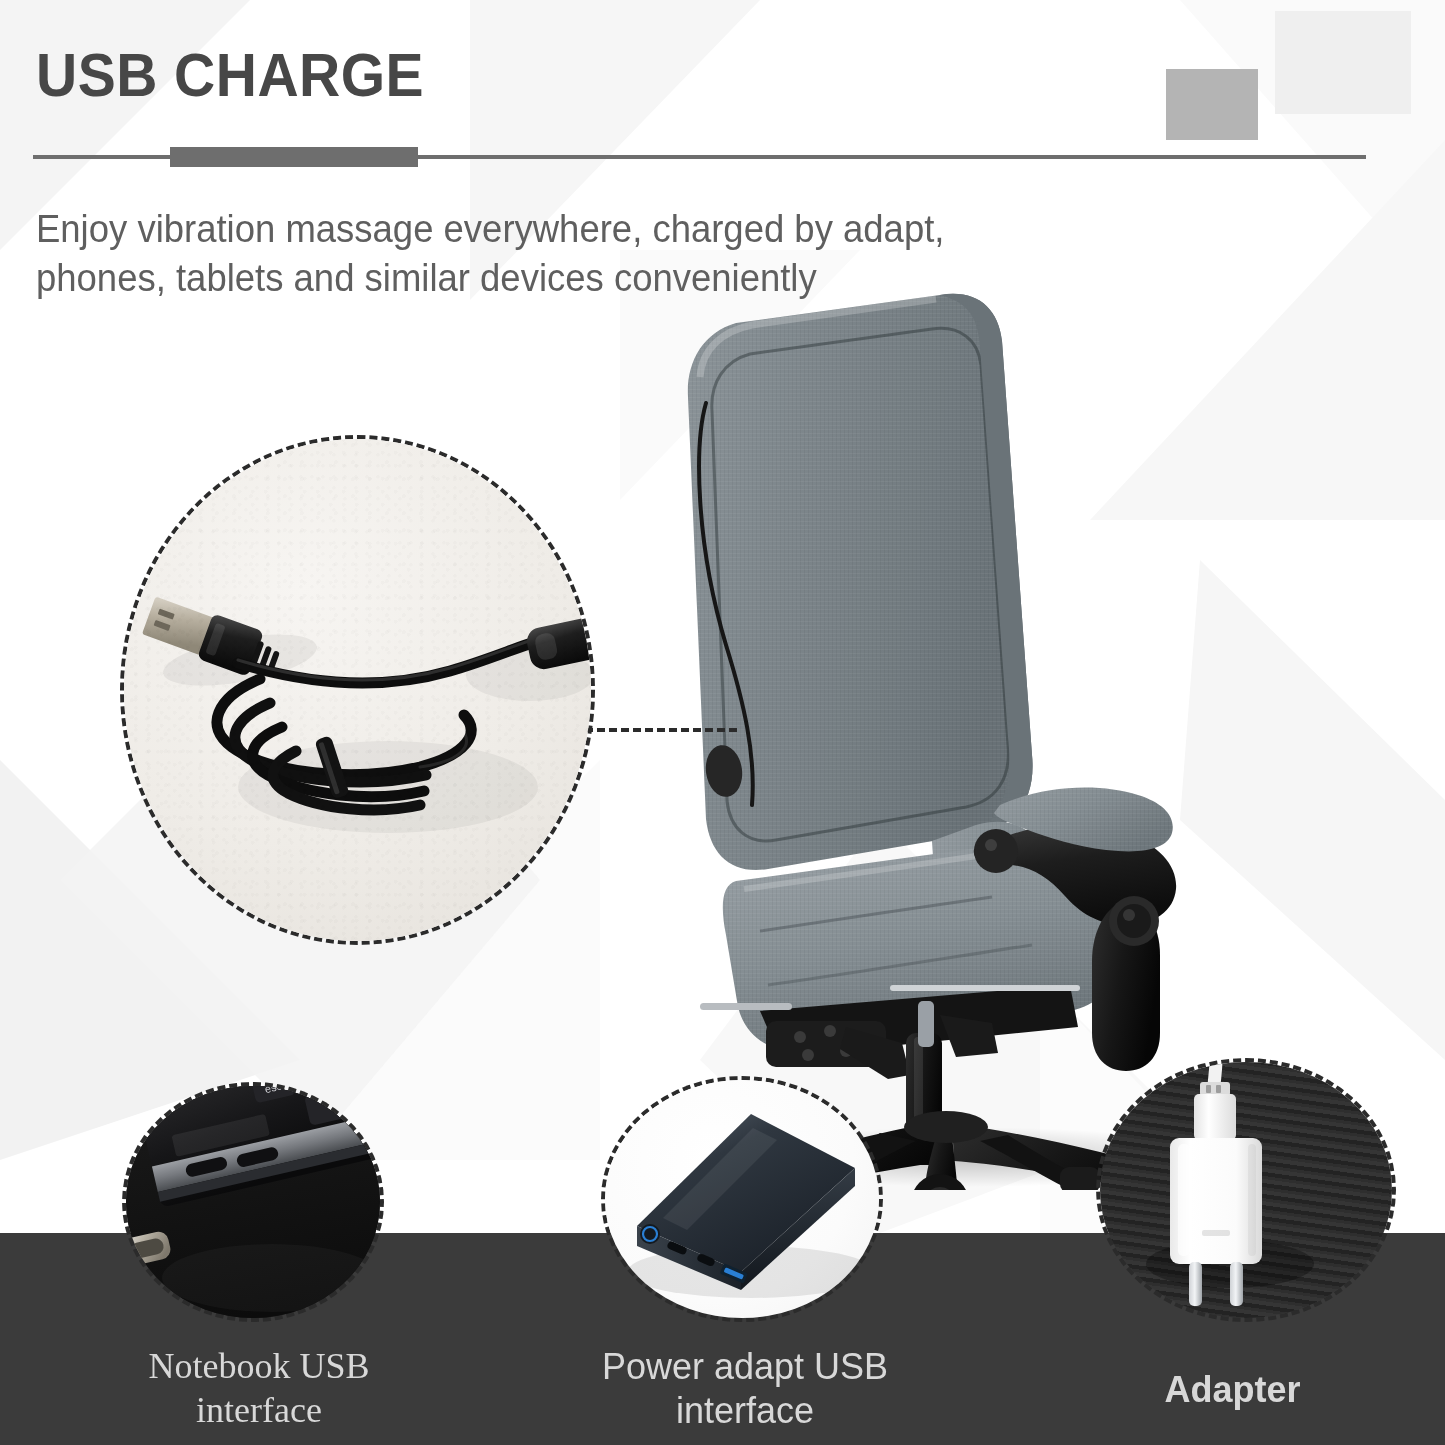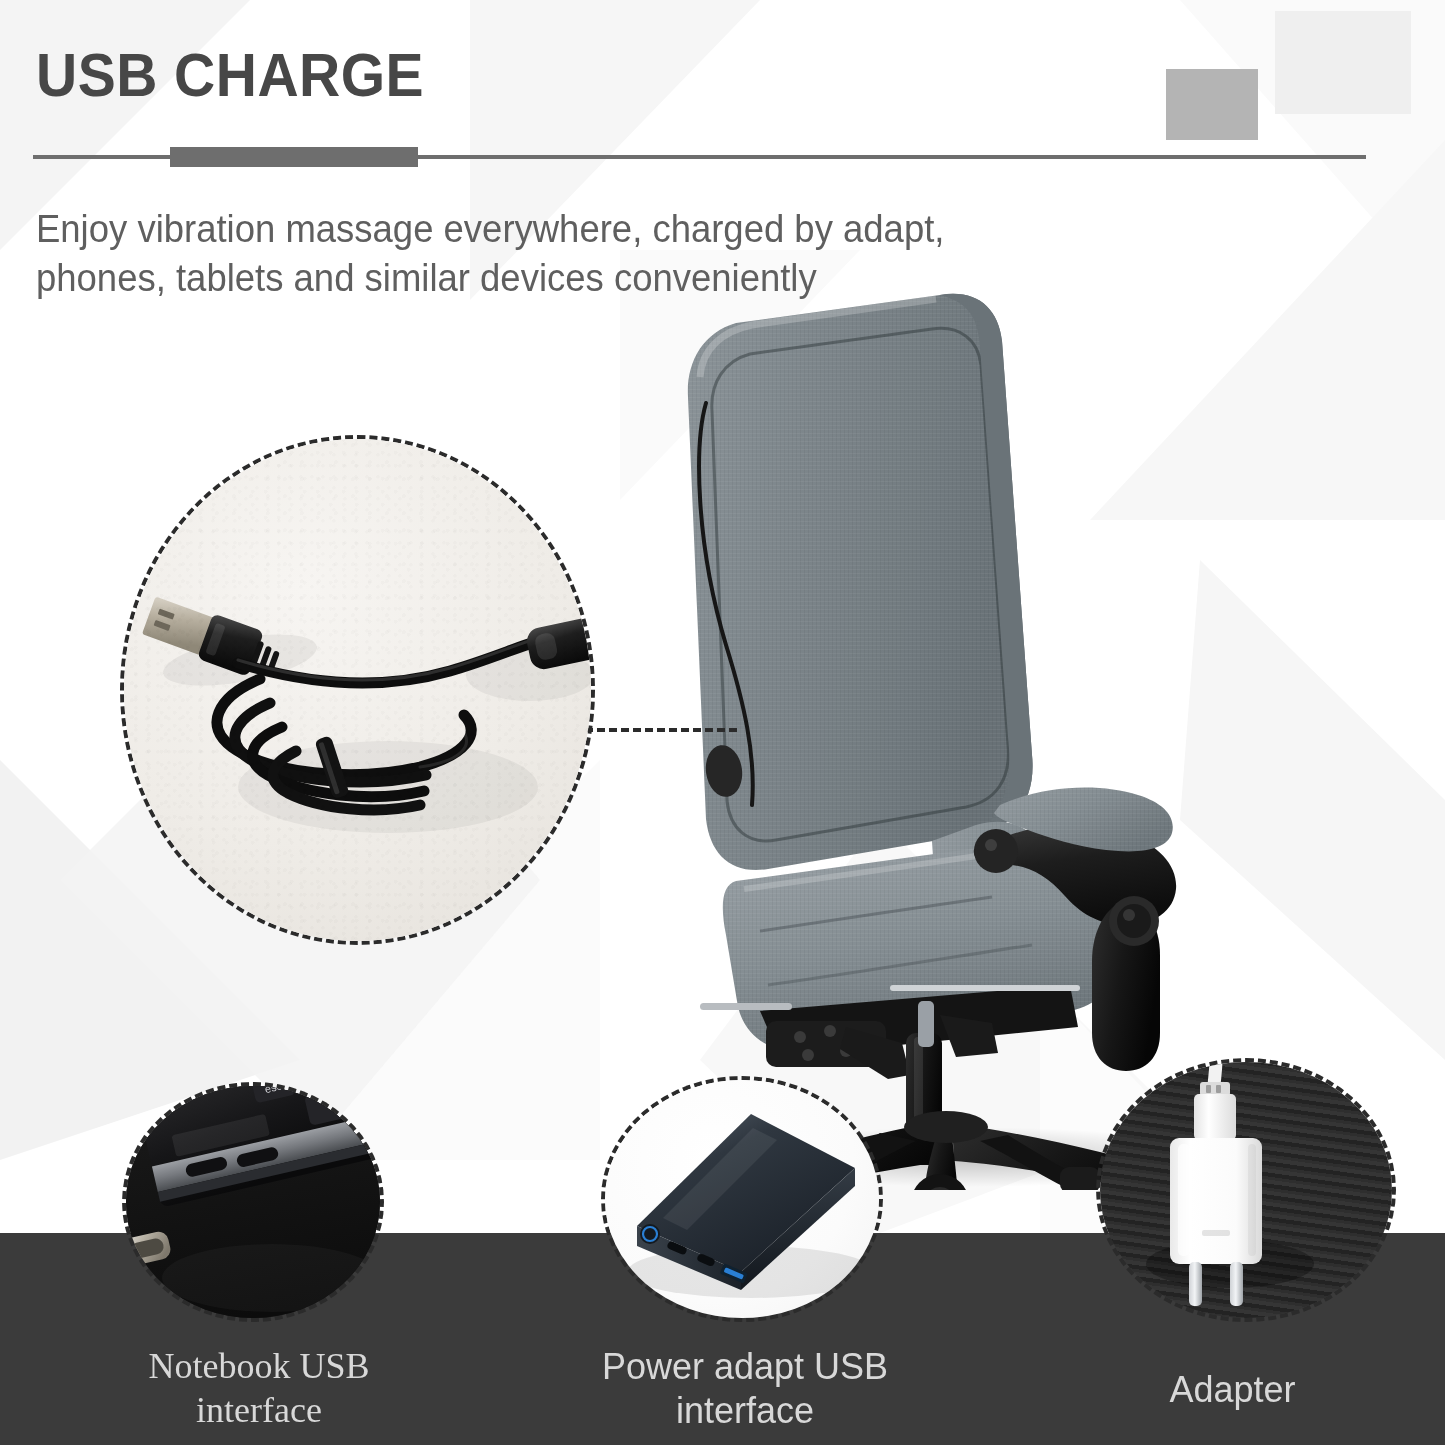--- a/index.html
+++ b/index.html
@@ -82,21 +82,21 @@
      repeating-linear-gradient(8deg,#2e2e2e 0px,#2e2e2e 3px,#232323 3px,#232323 7px,#353535 7px,#353535 11px);}
 
   
   .cap{
     position:absolute;text-align:center;color:#d8d8d8;
     font-size:36px;line-height:1.22;font-weight:300;
     font-family:"Liberation Sans Narrow","Liberation Sans",sans-serif;
   }
   #cap-notebook{left:64px;top:1345px;width:390px;font-family:Liberation Serif, serif;}
   #cap-powerbank{left:545px;top:1345px;width:400px;}
-  #cap-adapter{left:1060px;top:1368px;width:345px;}
+  #cap-adapter{left:1060px;top:1368px;width:345px;font-weight:bold;}
 
   
   #chair{position:absolute;left:640px;top:285px;width:640px;height:905px;}
   #chair svg{display:block;}
 </style>
 </head>
 <body>
 
 <div id="stage">
 

